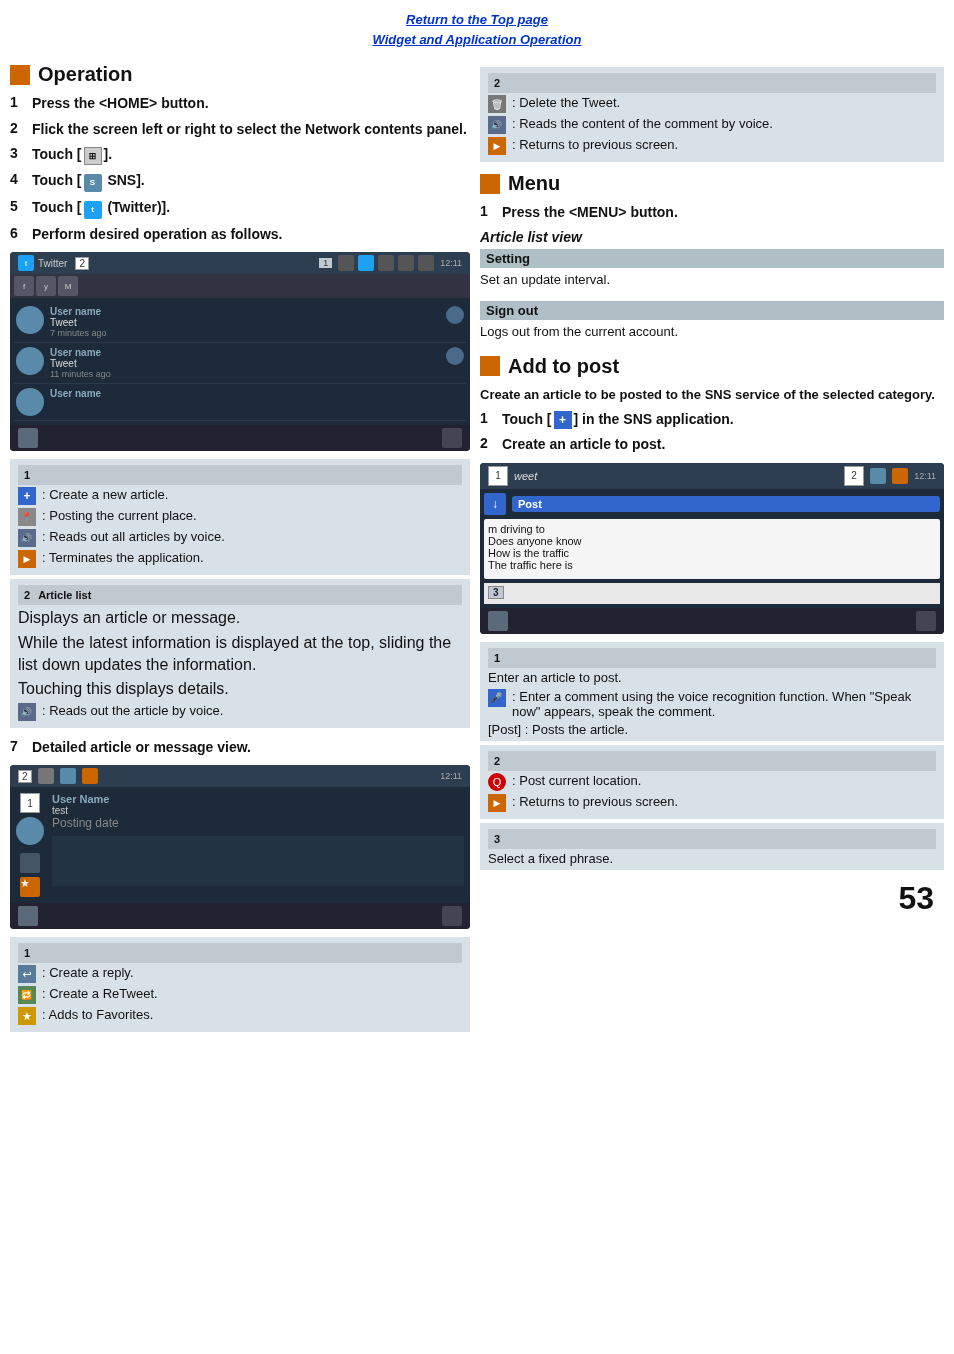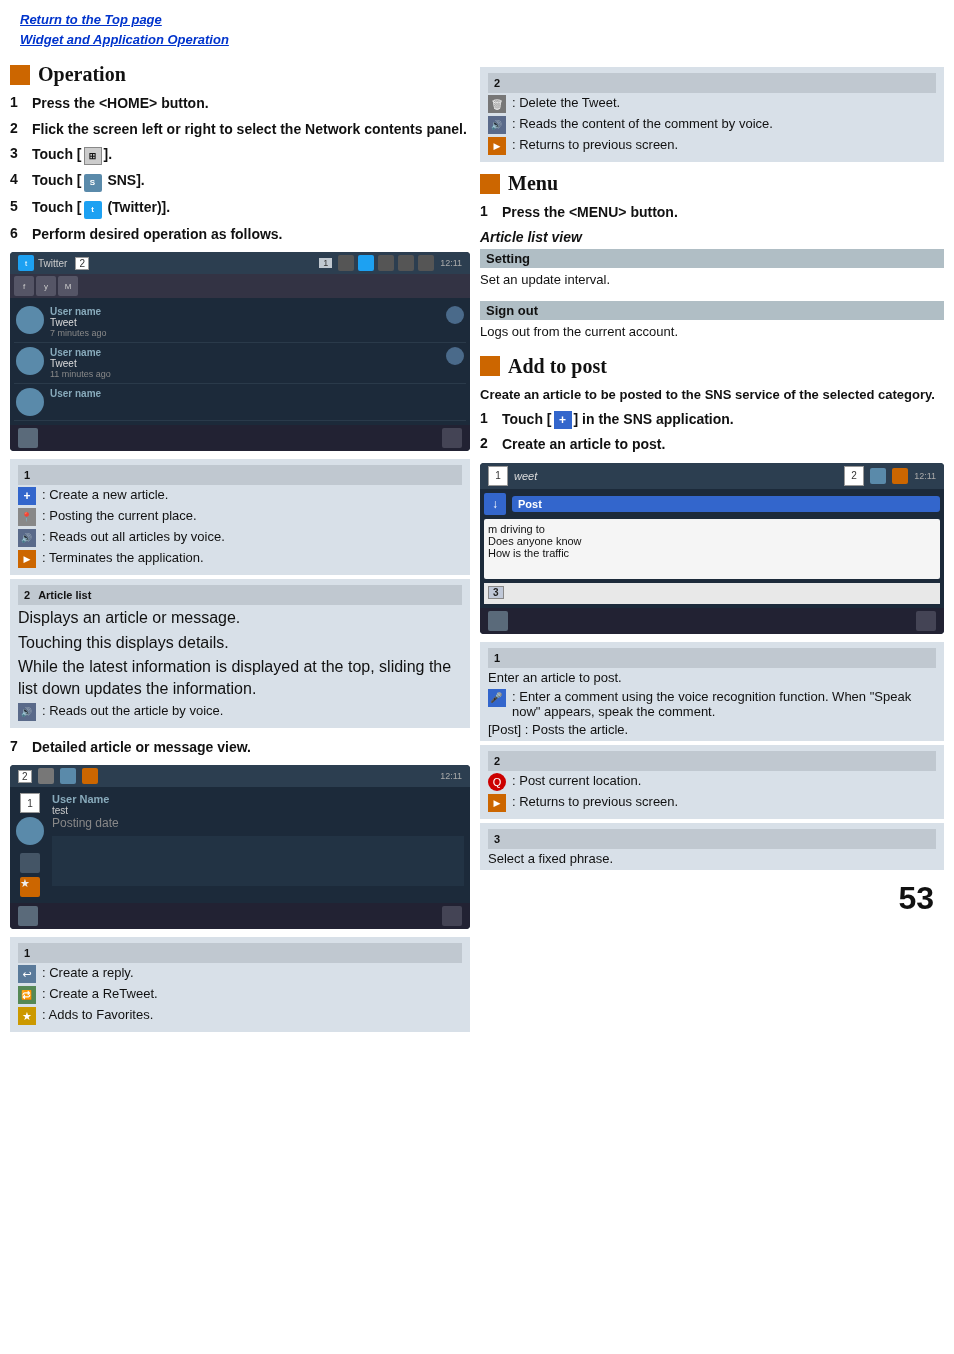--- a/index.html
+++ b/index.html
@@ -14,21 +14,21 @@
     }
 
     .page {
       display: flex;
       flex-direction: column;
       padding: 0;
     }
 
     
     .header {
-      text-align: left;
+      text-align: center;
       padding: 10px 20px 4px 20px;
       border-bottom: none;
     }
     .header a {
       color: #0033cc;
       font-style: italic;
       font-weight: bold;
       font-size: 13px;
       text-decoration: underline;
       display: block;
@@ -51,21 +51,20 @@
     .right-col {
       flex: 1;
     }
 
     
     .section-title {
       display: flex;
       align-items: center;
       gap: 8px;
       margin-bottom: 8px;
-      font-family: Liberation Serif, serif;
     }
     .orange-square {
       width: 20px;
       height: 20px;
       background: #cc6600;
       flex-shrink: 0;
     }
     .section-title h2 {
       font-size: 20px;
       font-weight: bold;
@@ -440,22 +439,22 @@
           <span>: Terminates the application.</span>
         </div>
       </div>
 
       <div class="callout-section" style="margin-top:4px;">
         <div class="section-divider">
           <span>2</span>
           <span style="margin-left:8px;font-weight:bold;">Article list</span>
         </div>
         <div class="article-list-desc">Displays an article or message.</div>
+        <div class="article-list-desc">While the latest information is displayed at the top, sliding the list down updates the information.</div>
         <div class="article-list-desc">Touching this displays details.</div>
-        <div class="article-list-desc">While the latest information is displayed at the top, sliding the list down updates the information.</div>
         <div class="icon-item">
           <span style="display:inline-flex;align-items:center;justify-content:center;width:18px;height:18px;background:#5a6a8a;color:#fff;font-size:9px;flex-shrink:0;">🔊</span>
           <span>: Reads out the article by voice.</span>
         </div>
       </div>
 
       <div class="step" style="margin-top:10px;">
         <span class="step-num">7</span>
         <span class="step-text">Detailed article or message view.</span>
       </div>
@@ -581,20 +580,21 @@
             <div style="display:flex;gap:6px;align-items:center;margin-bottom:4px;">
               <div style="width:22px;height:22px;background:#3366cc;border-radius:2px;display:flex;align-items:center;justify-content:center;color:#fff;font-size:12px;">↓</div>
               <div style="flex:1;background:#3366cc;border-radius:3px;padding:2px 6px;">
                 <span style="color:#fff;font-size:11px;font-weight:bold;">Post</span>
               </div>
             </div>
             <div class="post-text-area">
               <div>m driving to</div>
               <div>Does anyone know</div>
               <div>How is the traffic</div>
+              <div>The traffic here is</div>
             </div>
             <div class="post-suggestions">
               <div style="display:flex;align-items:center;gap:6px;margin-bottom:2px;">
                 <span style="background:#c0c8d8;border:1px solid #888;padding:0 4px;font-size:10px;font-weight:bold;">3</span>
               </div>
             </div>
           </div>
           <div class="bottom-bar">
             <div class="bottom-icon" style="background:#5a6a7a;"></div>
             <div class="bottom-icon" style="background:#445;"></div>

